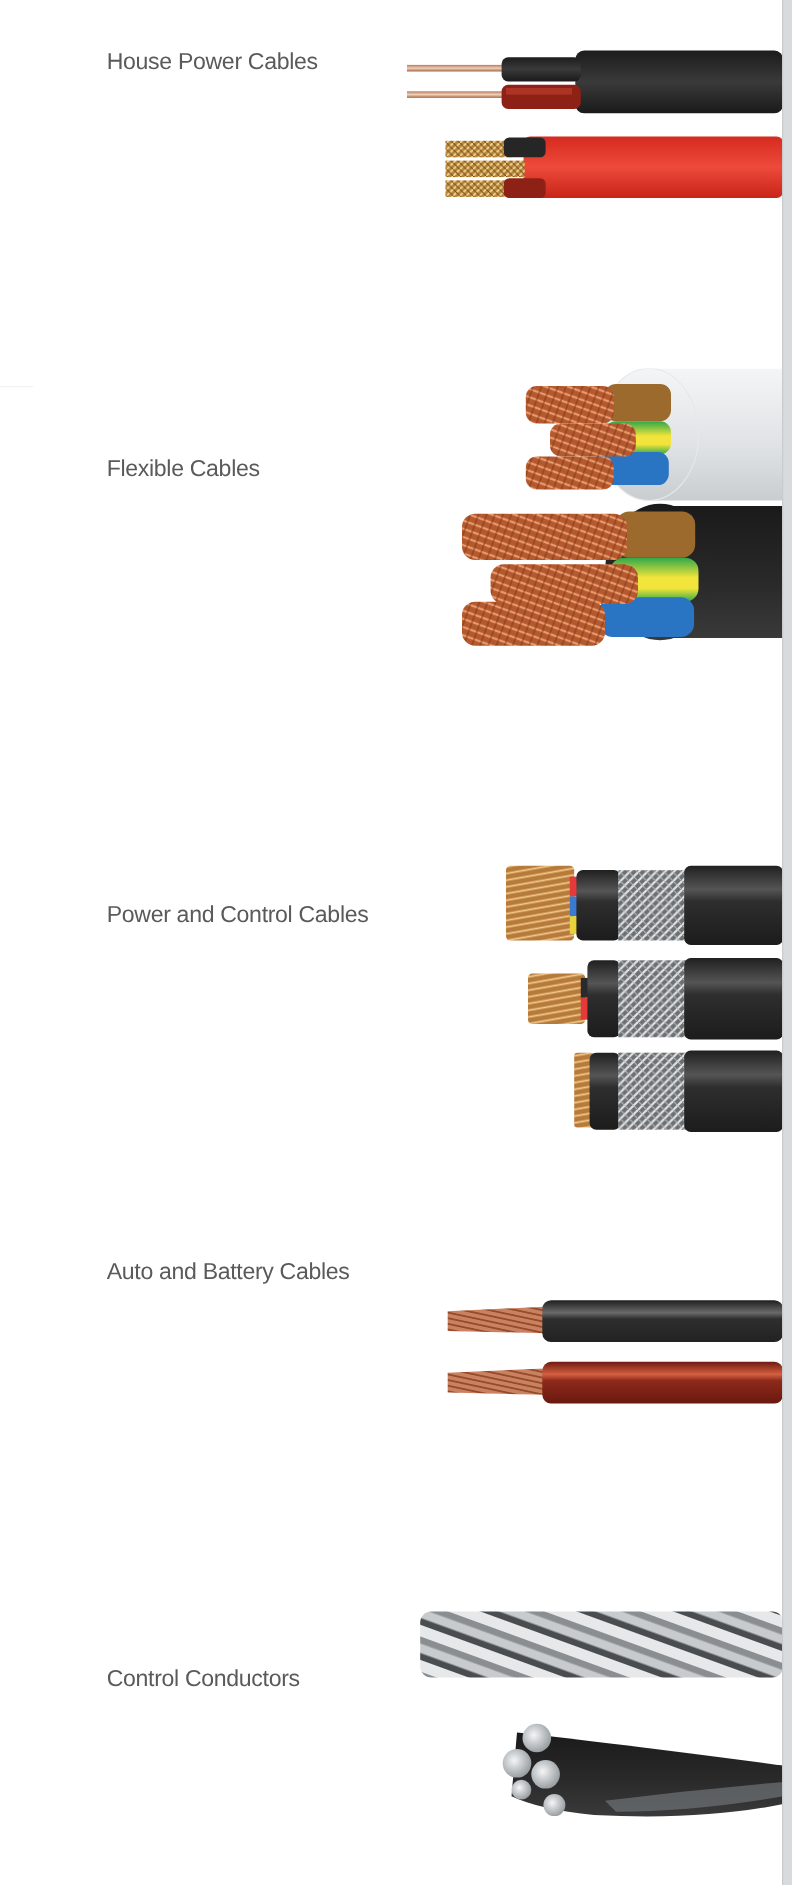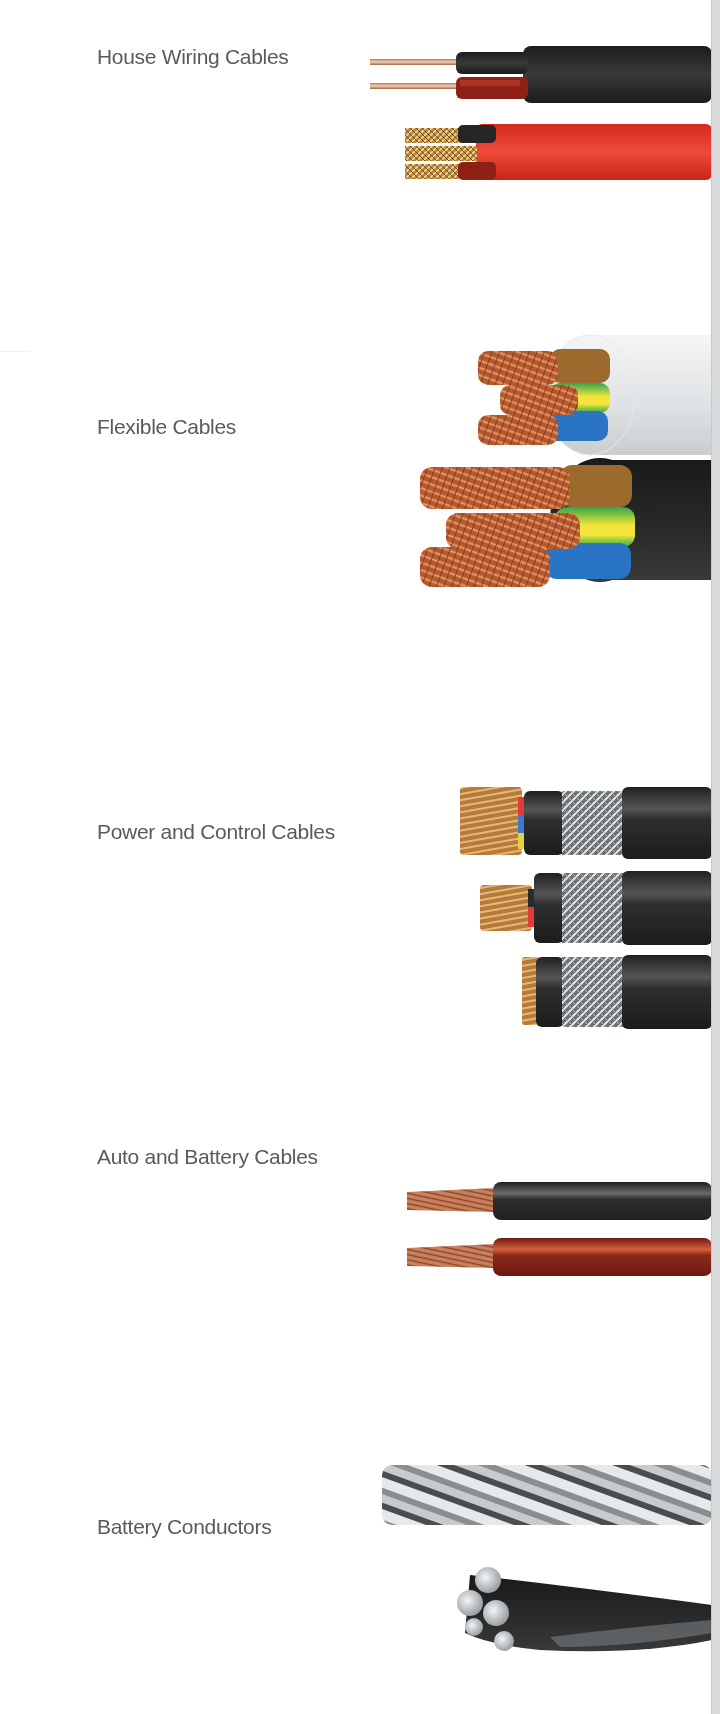--- a/index.html
+++ b/index.html
@@ -19,21 +19,21 @@
   .art svg { display:block; }
   .faint-line {
     position:absolute; left:0; top:351px; width:30px; height:1px; background:#eef0f2;
   }
 </style>
 </head>
 <body>
 
 <div class="faint-line"></div>
 
-<div class="label" style="top:45px;">House Wiring Cables</div>
+<div class="label" style="top:45px;">House Power Cables</div>
 <div class="art" style="left:370px; top:40px;">
   <svg width="342" height="145" viewBox="0 0 342 145">
     <defs>
       <linearGradient id="blk" x1="0" y1="0" x2="0" y2="1">
         <stop offset="0" stop-color="#1c1c1c"></stop>
           <stop offset="0.5" stop-color="#3a3a3a"></stop>
           <stop offset="1" stop-color="#1a1a1a"></stop>
       </linearGradient>
       <linearGradient id="red" x1="0" y1="0" x2="0" y2="1">
         <stop offset="0" stop-color="#d62a20"></stop>
@@ -179,21 +179,21 @@
         <path d="M0 2.5 H8" stroke="#8e3f22" stroke-width="1.4"></path>
       </pattern>
     </defs>
     <path d="M2 12 L90 8 L98 20 L90 32 L2 30 Z" fill="url(#cu4)"></path>
     <rect x="88" y="2" width="219" height="38" rx="8" fill="url(#blk4)"></rect>
     <path d="M2 68 L90 64 L98 76 L90 88 L2 86 Z" fill="url(#cu4)"></path>
     <rect x="88" y="58" width="219" height="38" rx="8" fill="url(#red4)"></rect>
   </svg>
 </div>
 
-<div class="label" style="top:1515px;">Battery Conductors</div>
+<div class="label" style="top:1515px;">Control Conductors</div>
 <div class="art" style="left:380px; top:1455px;">
   <svg width="332" height="200" viewBox="0 0 332 200">
     <defs>
       <pattern id="steel" width="30" height="60" patternUnits="userSpaceOnUse" patternTransform="rotate(-70)">
         <rect width="30" height="60" fill="#8a8e91"></rect>
         <rect x="0" width="10" height="60" fill="#e6e8e9"></rect>
         <rect x="10" width="6" height="60" fill="#4a4d50"></rect>
         <rect x="16" width="8" height="60" fill="#c8cbcd"></rect>
       </pattern>
       <linearGradient id="blk5" x1="0" y1="0" x2="0" y2="1">

